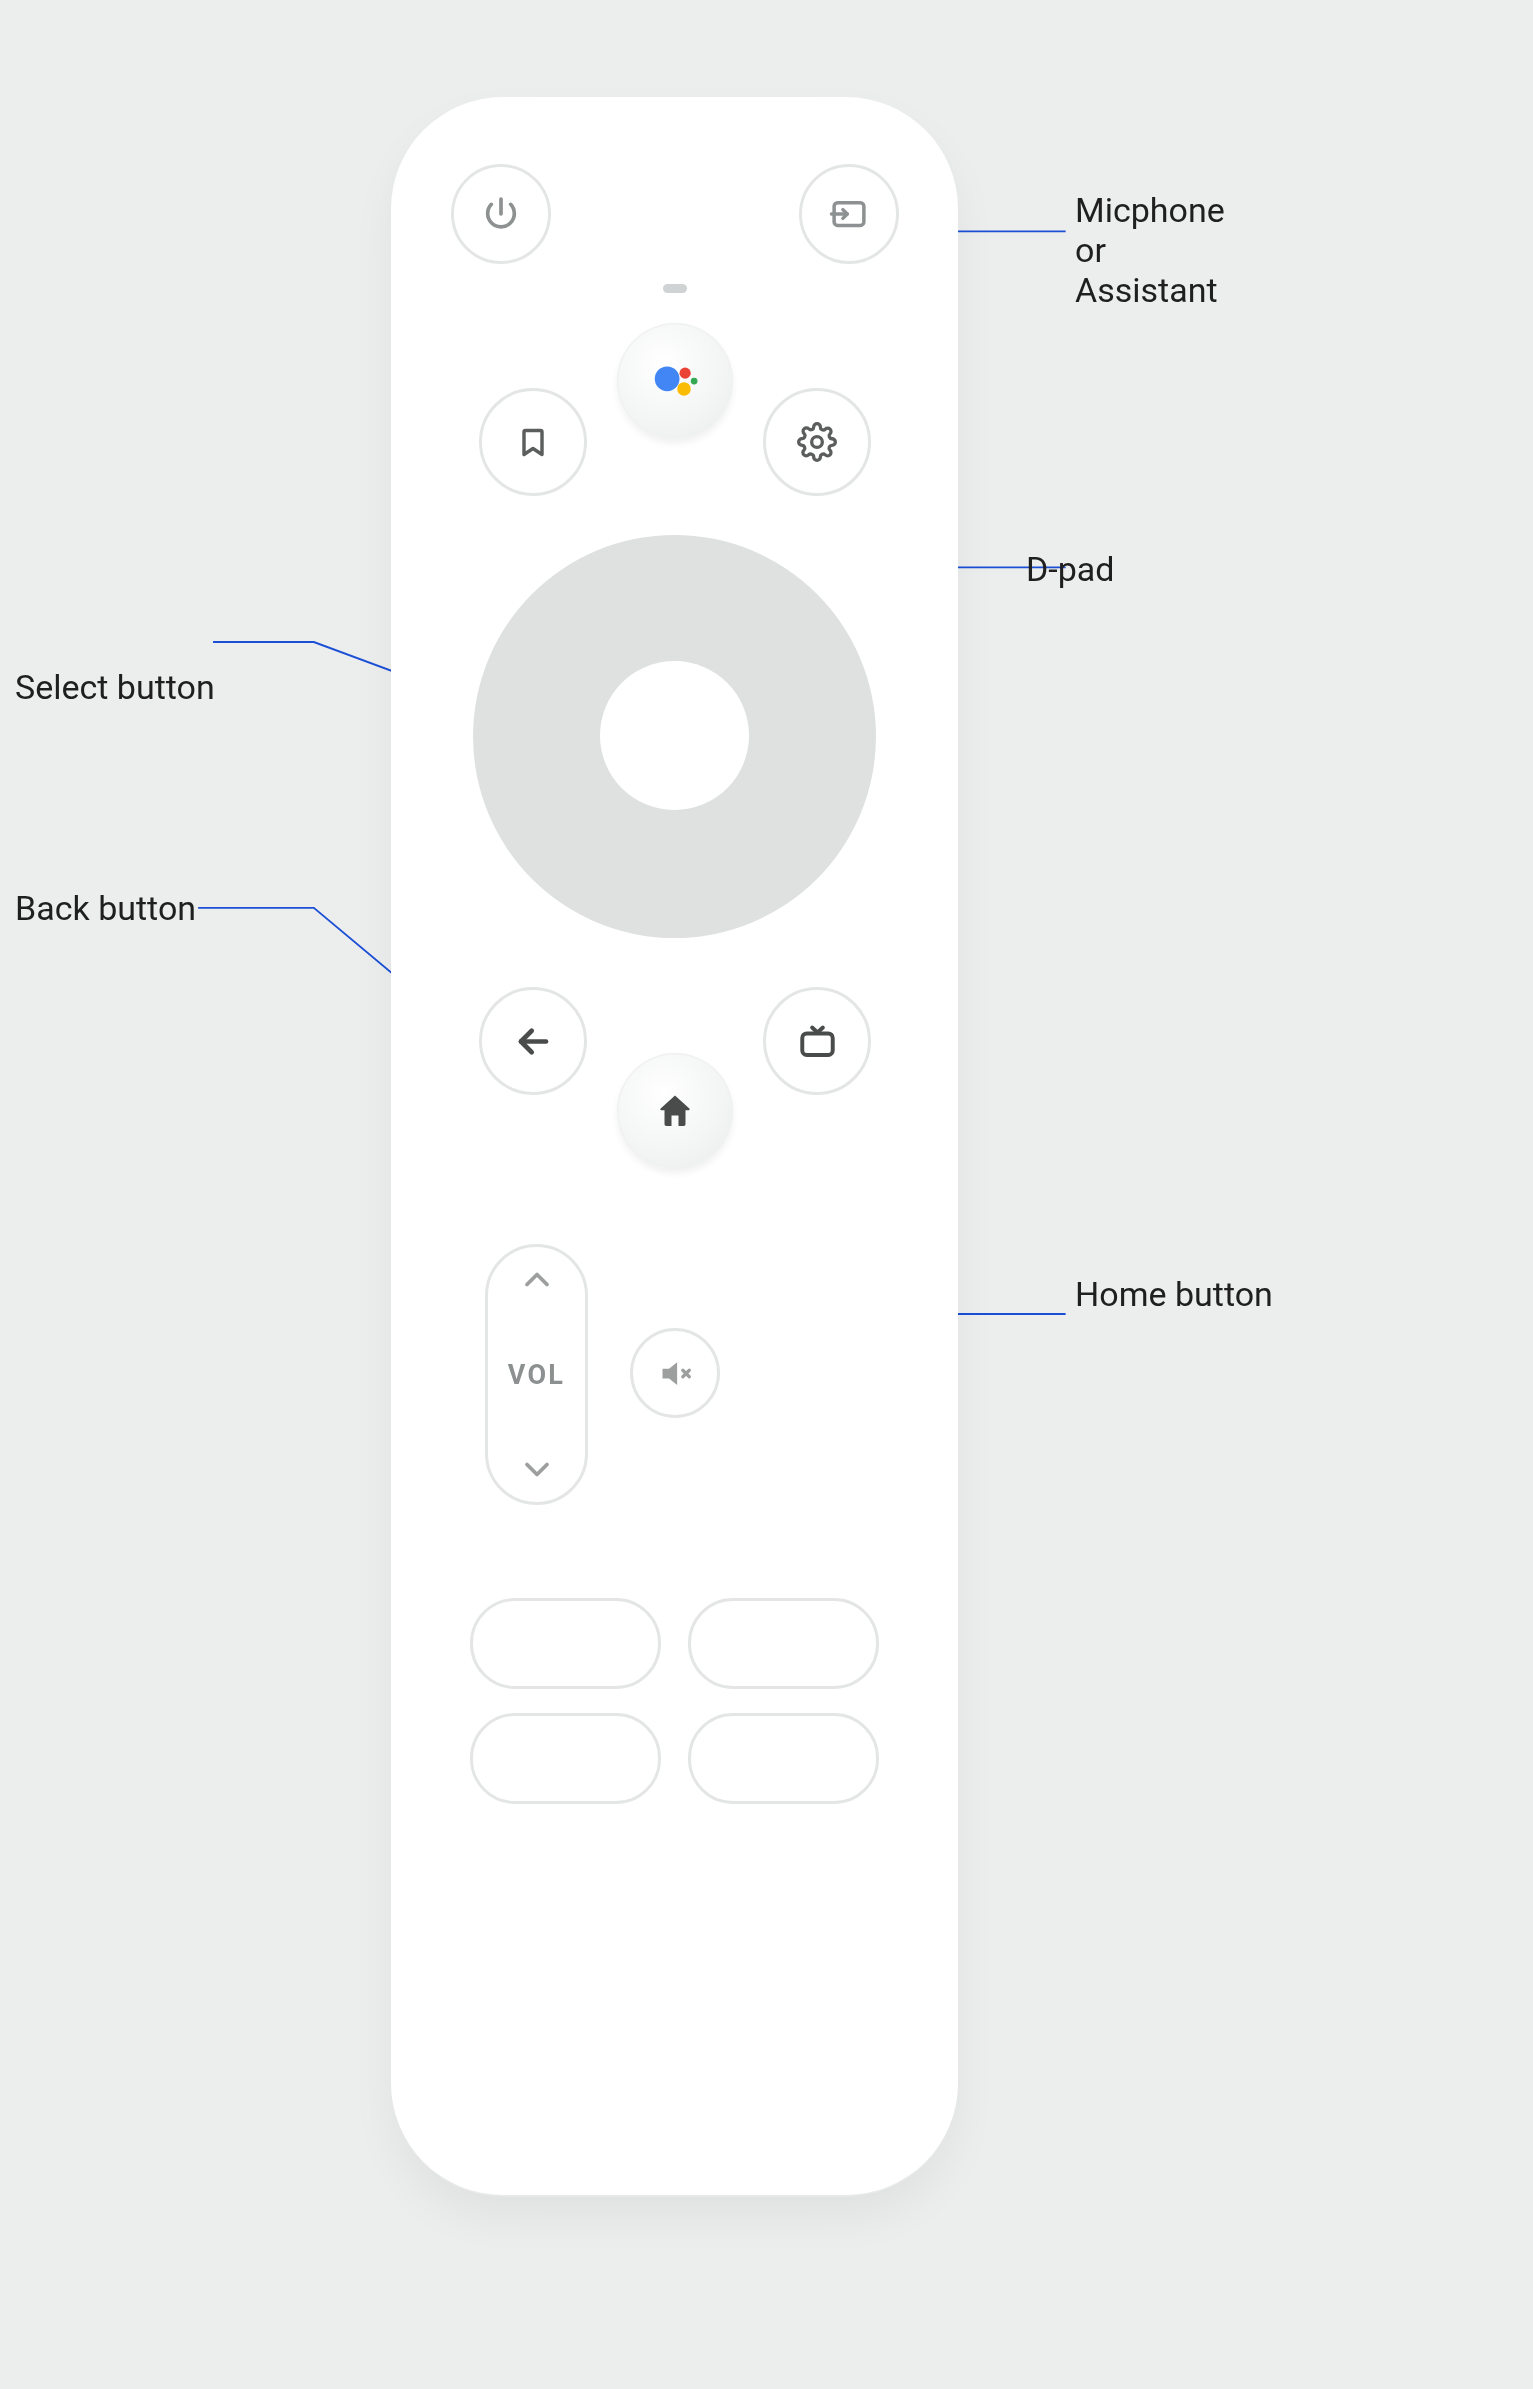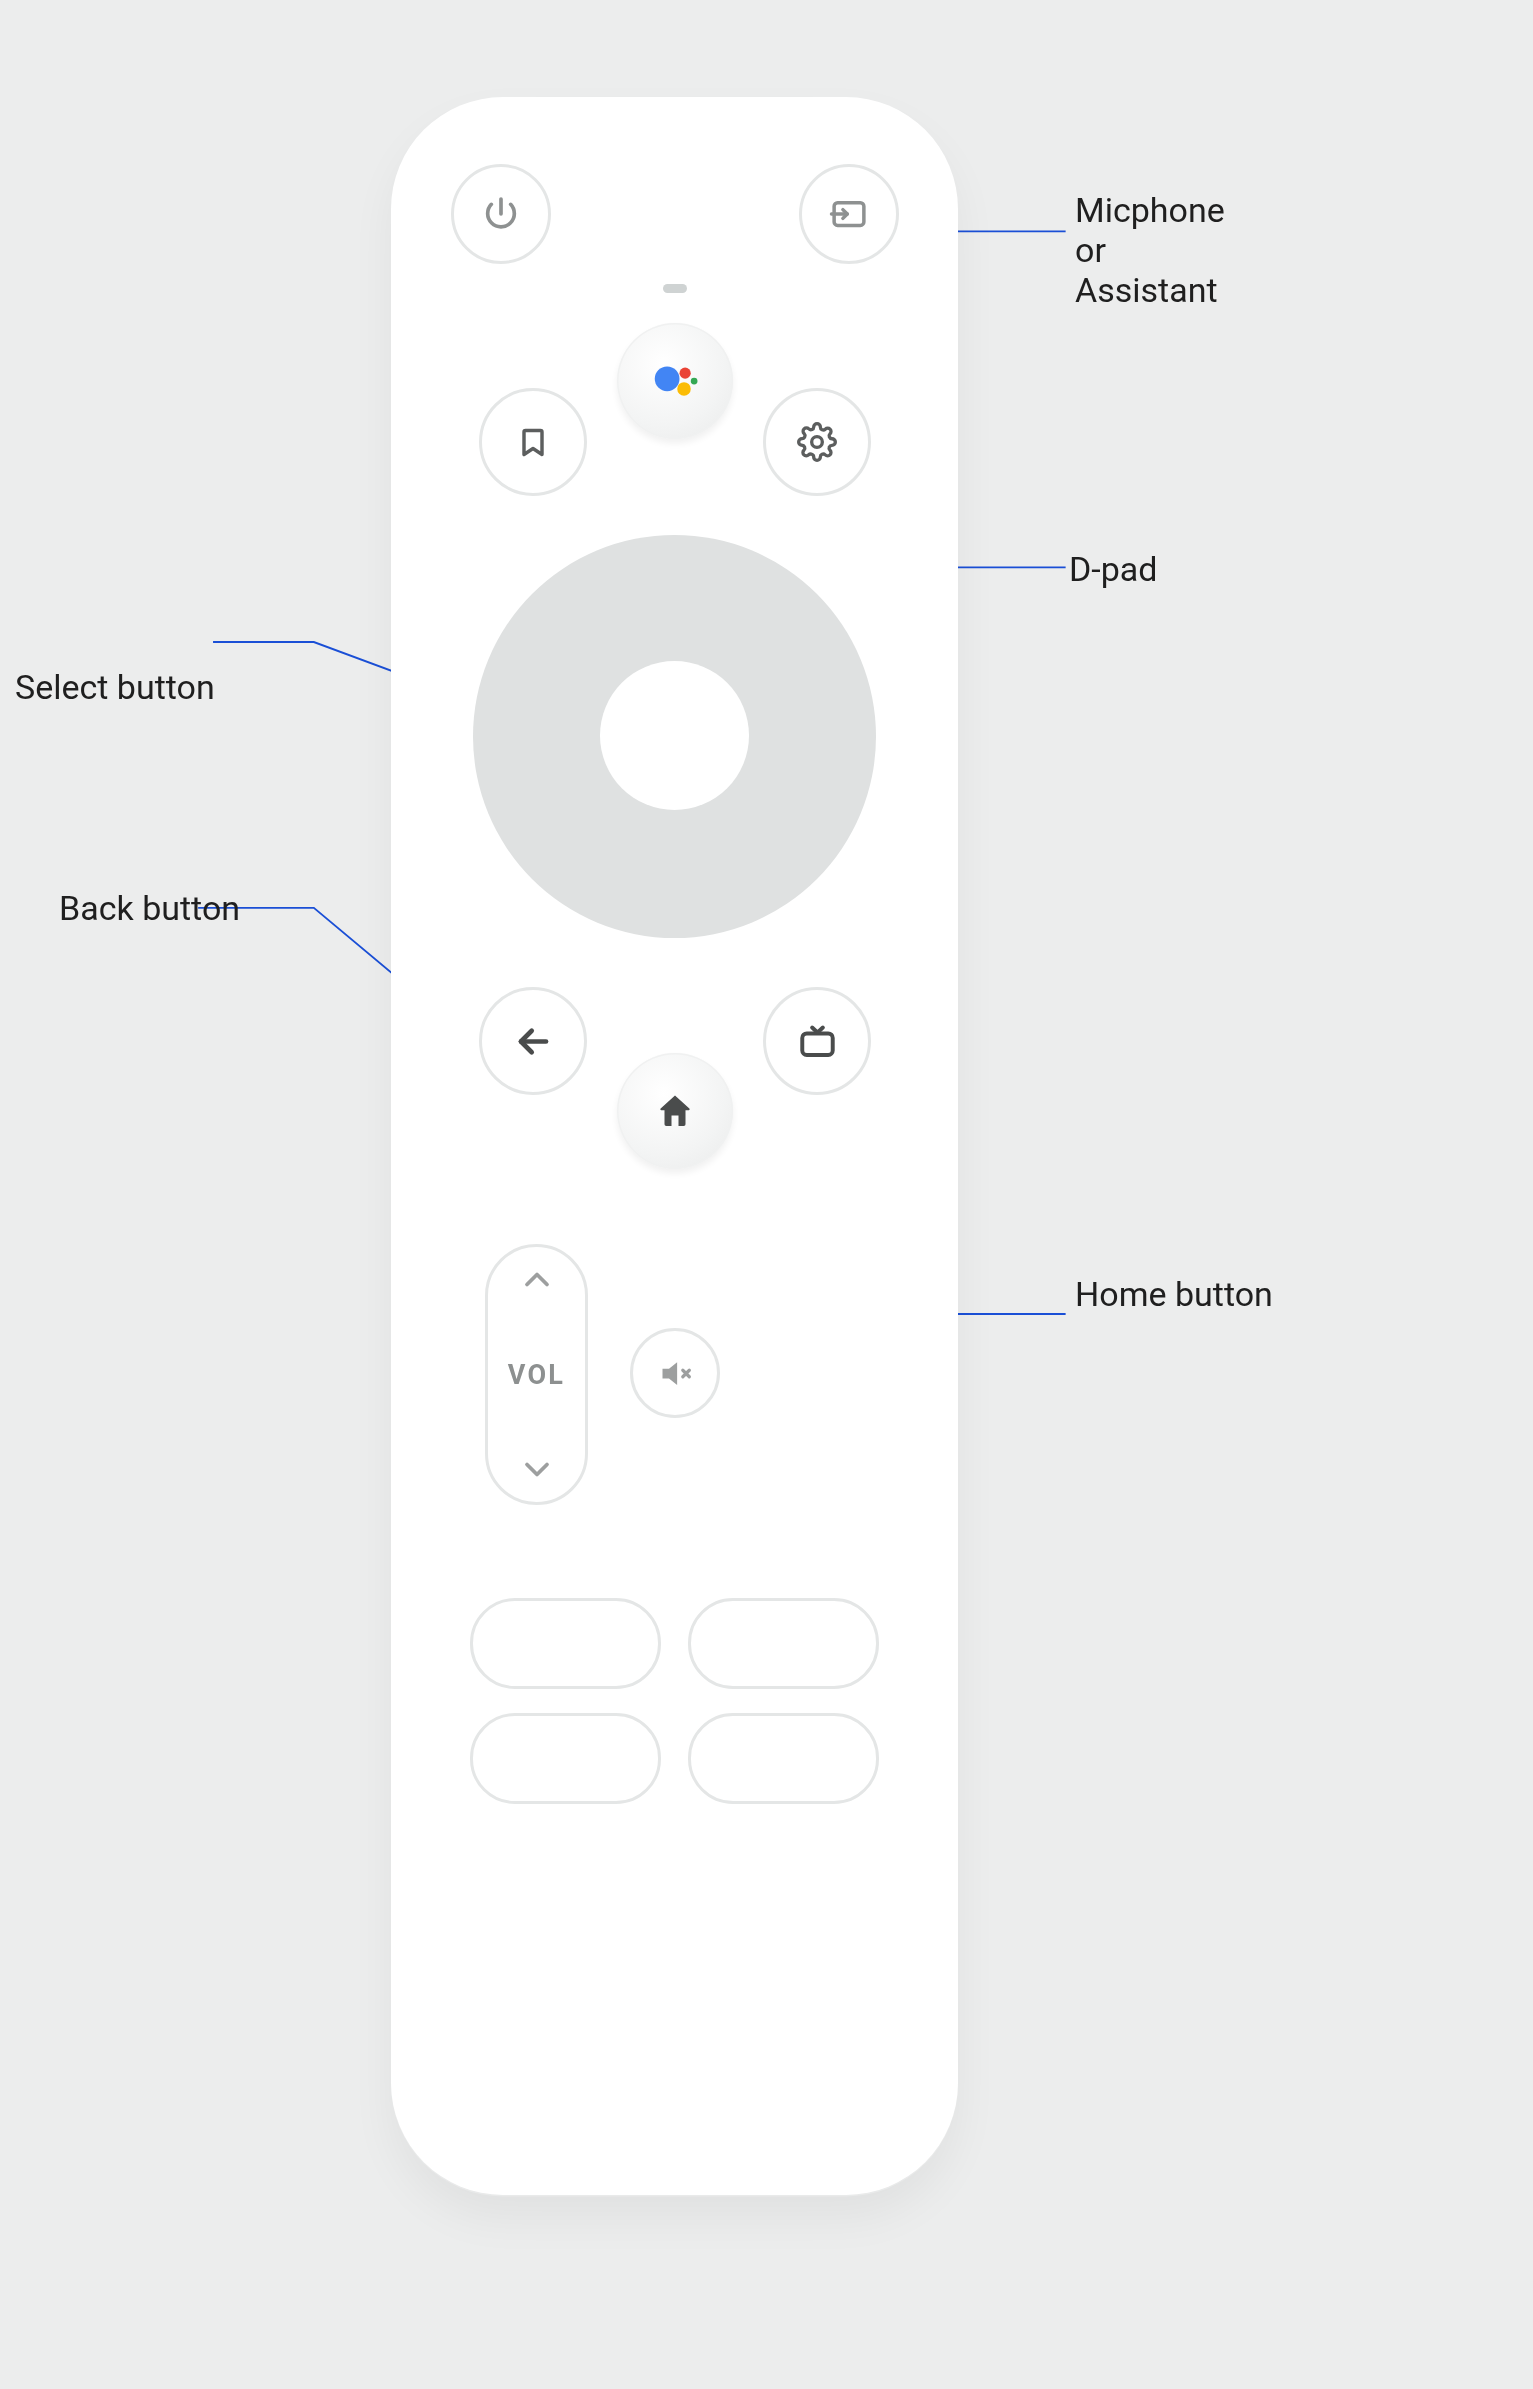--- a/index.html
+++ b/index.html
@@ -124,23 +124,23 @@
     <polyline points="285,860 420,860 895,1036"></polyline>
 
     <polyline points="265,1216 420,1216 695,1446"></polyline>
 
     <polyline points="945,1556 1274,1760 1427,1760"></polyline>
   </svg>
 
   <div class="callout" style="left:1075px; top:190px; white-space:pre-line;">Micphone
 or
 Assistant</div>
-  <div class="callout" style="left:1069px; top:549px;text-align:right;">D-pad</div>
+  <div class="callout" style="left:1026px; top:549px;text-align:right;">D-pad</div>
   <div class="callout" style="left:15px; top:622px;margin-top:45px;">Select button</div>
-  <div class="callout" style="left:15px; top:888px;margin-left:44px;">Back button</div>
+  <div class="callout" style="left:15px; top:888px;">Back button</div>
   <div class="callout" style="left:1075px; top:1274px;">Home button</div>
 
   <div class="remote">
 
     <div class="ring" style="left:60px; top:67px; width:100px; height:100px;">
       <svg class="icon" width="40" height="40" viewBox="0 0 24 24" fill="none" stroke="#8e9191" stroke-width="2.2" stroke-linecap="round">
         <path d="M12 3v9"></path>
           <path d="M6.2 6.2a8 8 0 1 0 11.6 0"></path>
       </svg>
     </div>

